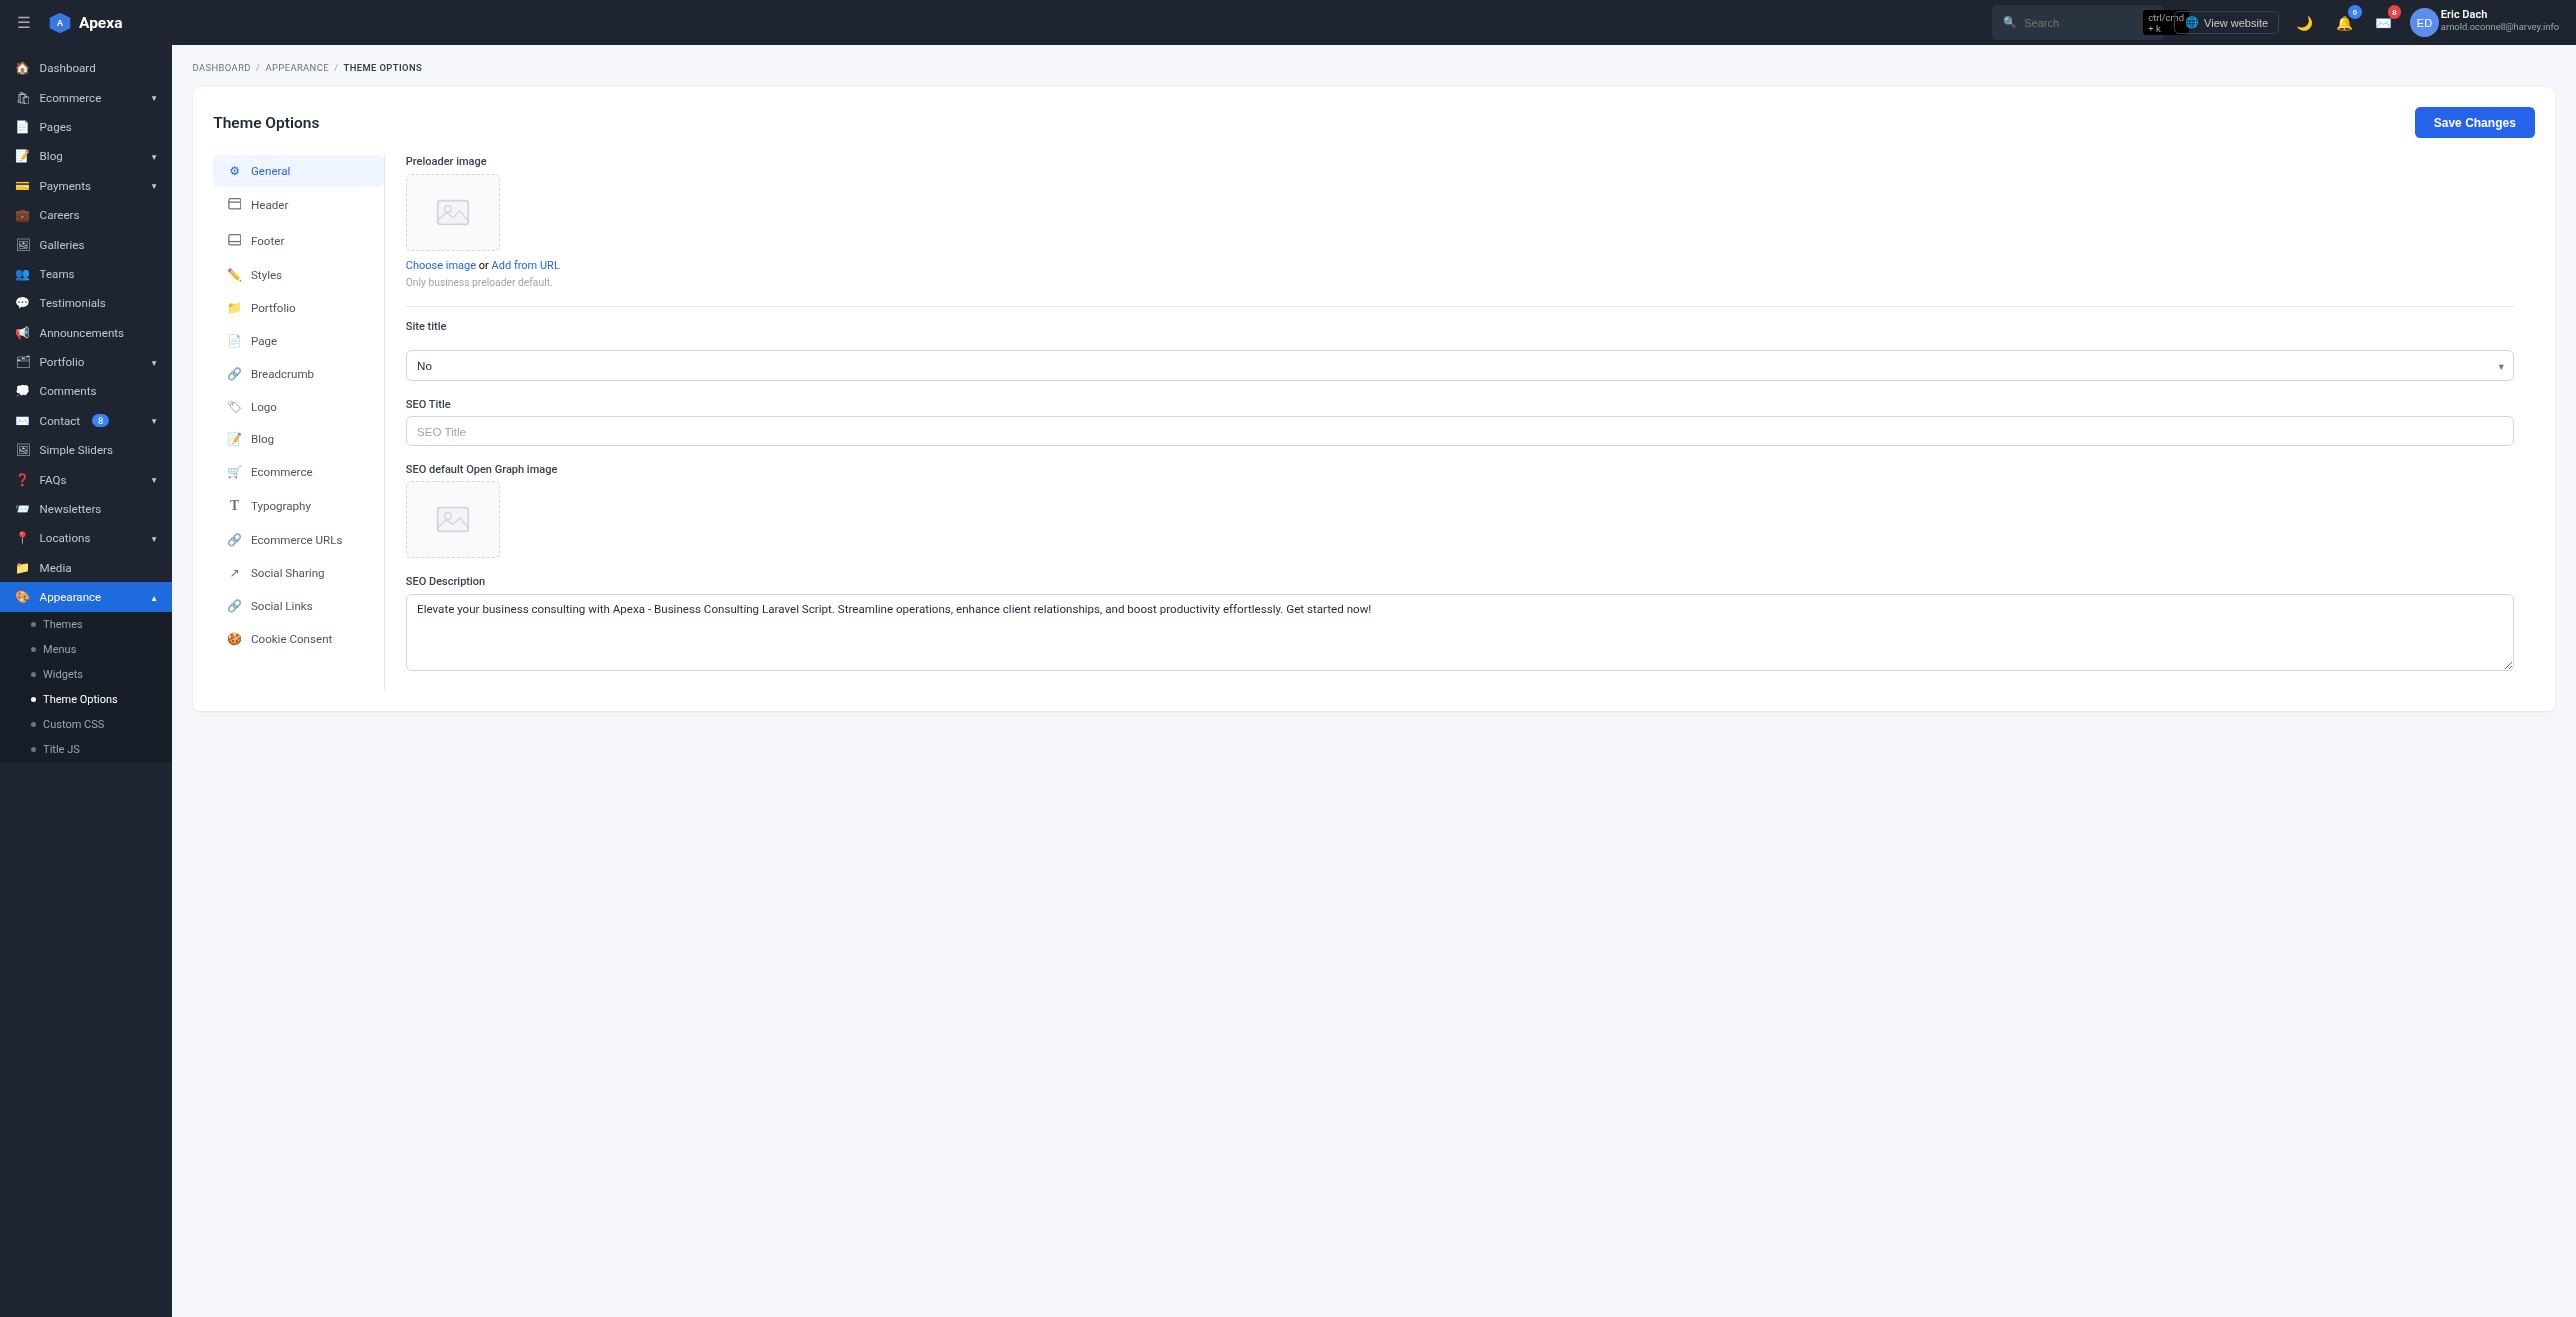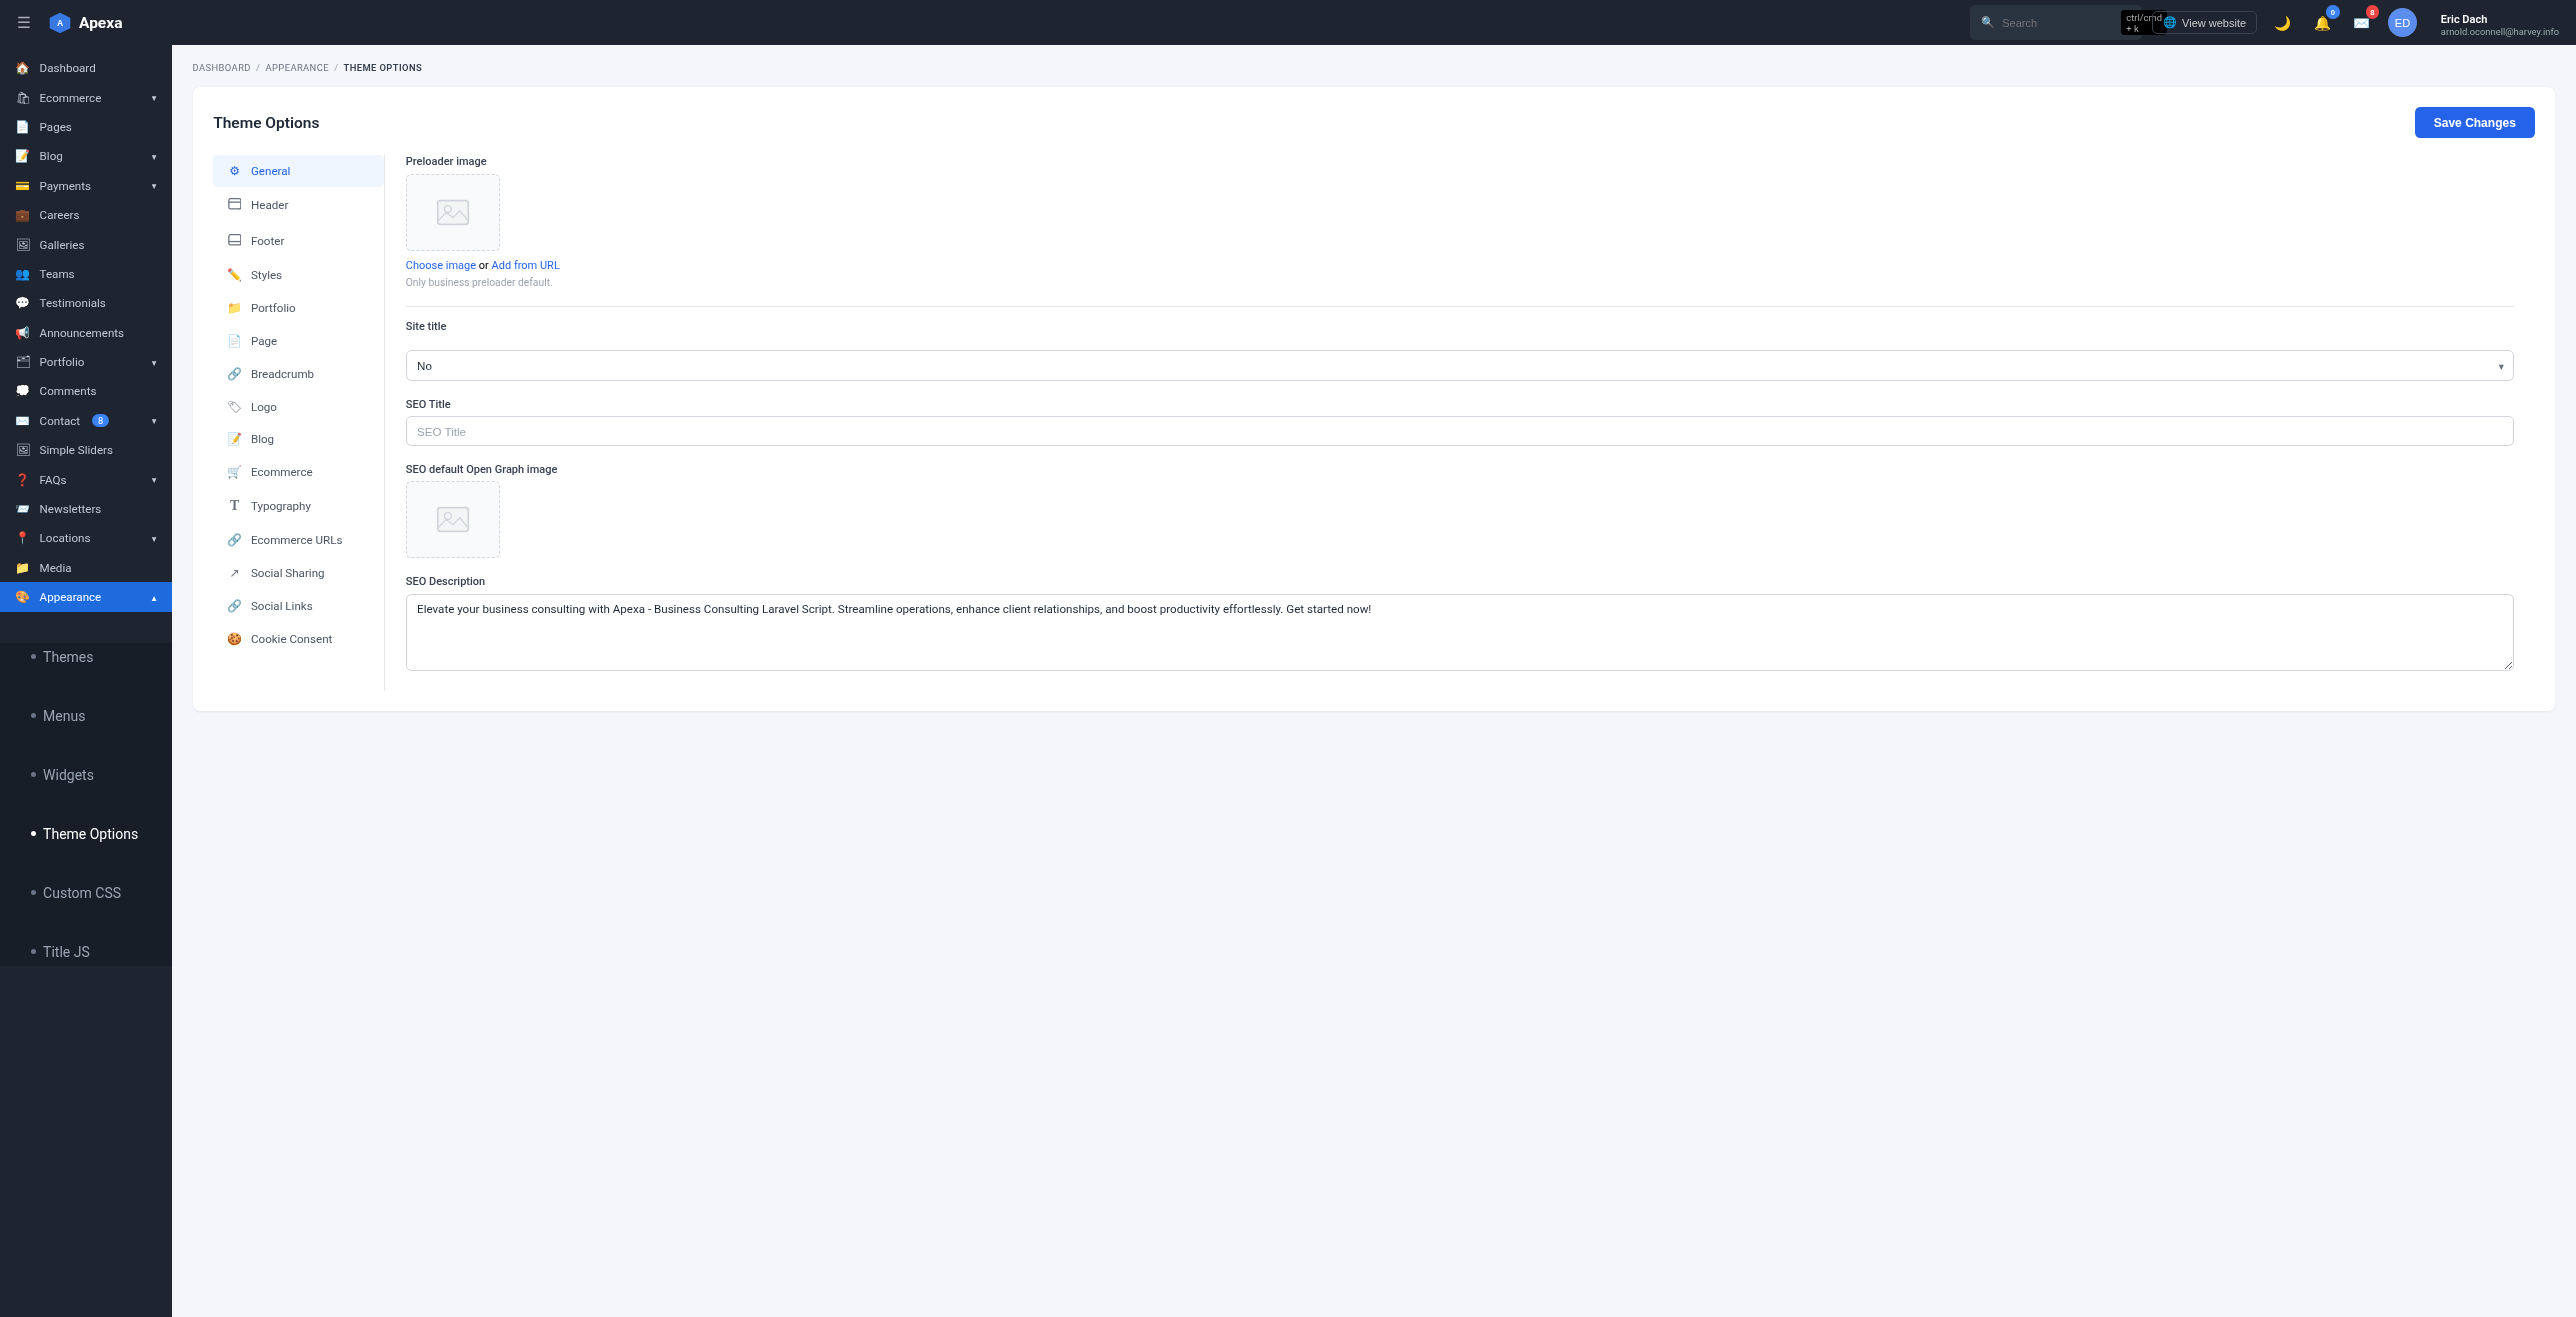--- a/index.html
+++ b/index.html
@@ -60,21 +60,21 @@
       width: 27.5px; height: 27.5px;
     }
     .badge {
       position: absolute; top: -3.4px; right: -3.4px;
       background: #3b82f6; color: #fff;
       border-radius: 50%; width: 13.7px; height: 13.7px;
       font-size: 7.7px; display: flex; align-items: center; justify-content: center;
       font-weight: 700;
     }
     .badge.red { background: #ef4444; }
-    .user-info { display: flex; align-items: flex-end; gap: 24px; cursor: pointer; }
+    .user-info { display: flex; align-items: flex-start; gap: 2px; cursor: pointer; }
     .avatar {
       width: 29px; height: 29px; border-radius: 50%;
       background: #5b6a7a; display: flex; align-items: center; justify-content: center;
       overflow: hidden;
     }
     .user-text { display: flex; flex-direction: column; }
     .user-name { font-size: 11px; font-weight: 600; color: #fff; }
     .user-email { font-size: 9.4px; color: #9aa; }
 
     
@@ -104,23 +104,22 @@
     }
     .sidebar-item.active { background: #1e6bde; color: #fff; border-radius: 0; }
     .sidebar-item .icon { width: 15.5px; text-align: center; font-size: 12px; flex-shrink: 0; }
     .sidebar-item .chevron { margin-left: auto; font-size: 9.4px; }
 
     .sidebar-sub { background: #181e28; }
     .sidebar-sub .sidebar-subitem {
       display: flex; align-items: center; gap: 6.9px;
       padding: 6px 15.5px 6px 31px;
       cursor: pointer;
-      font-size: 14px;
+      font-size: 11px;
       color: #9aa4b2;
-      margin-top: 31px;
     }
     .sidebar-sub .sidebar-subitem.active { color: #fff; }
     .dot { width: 5.2px; height: 5.2px; border-radius: 50%; background: #6b7585; flex-shrink: 0; }
 
     
     .content-area {
       flex: 1;
       overflow-y: auto;
       padding: 17px 20.6px;
       background: #f4f6f9;

